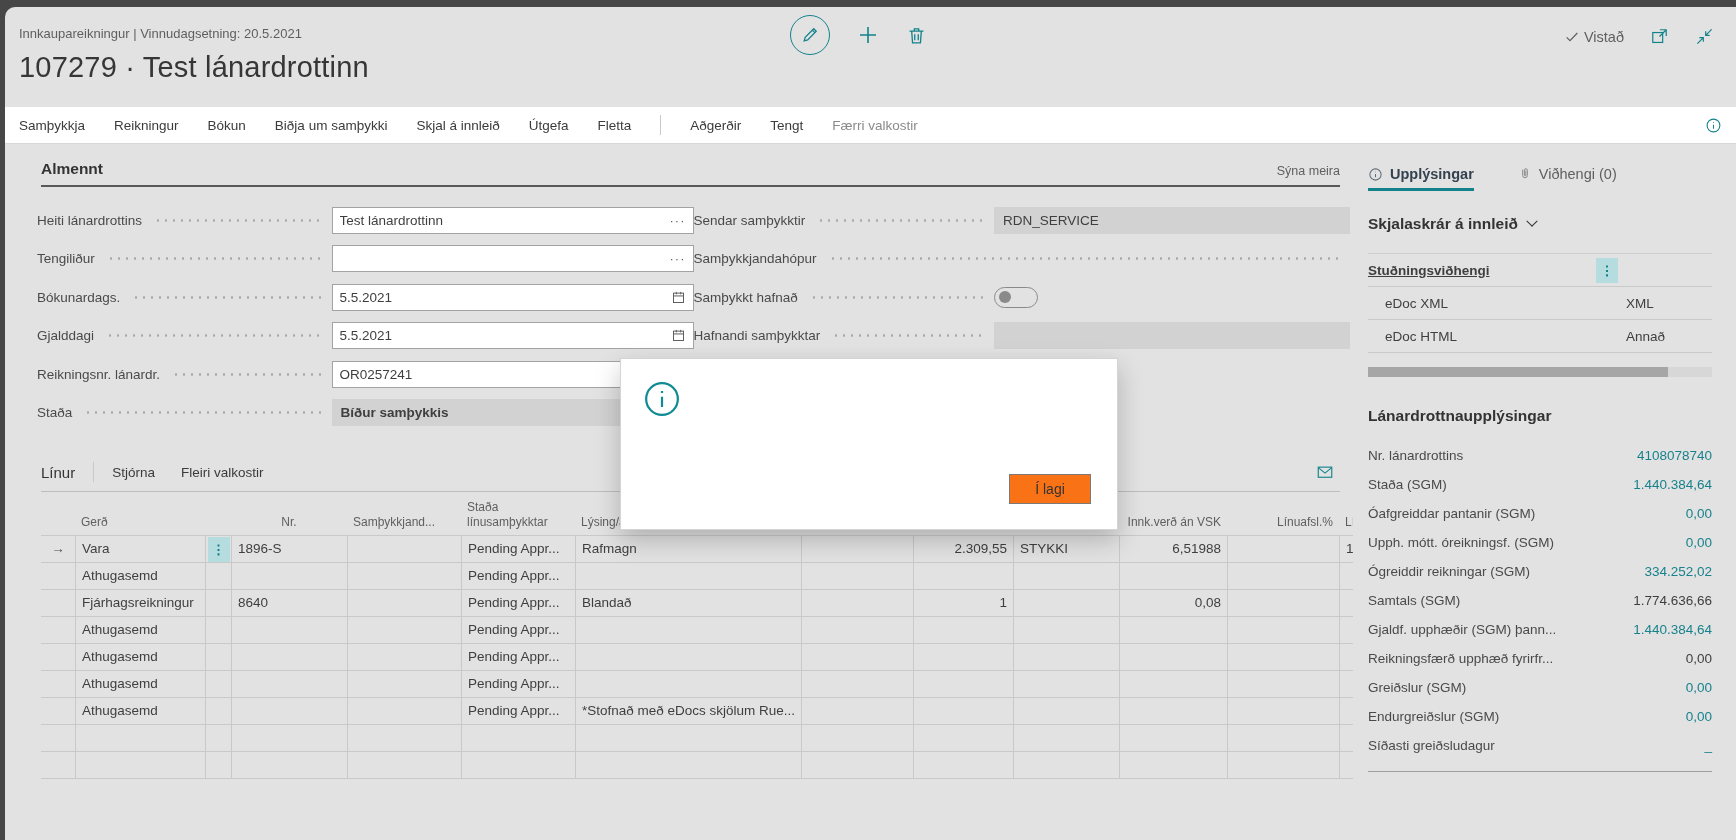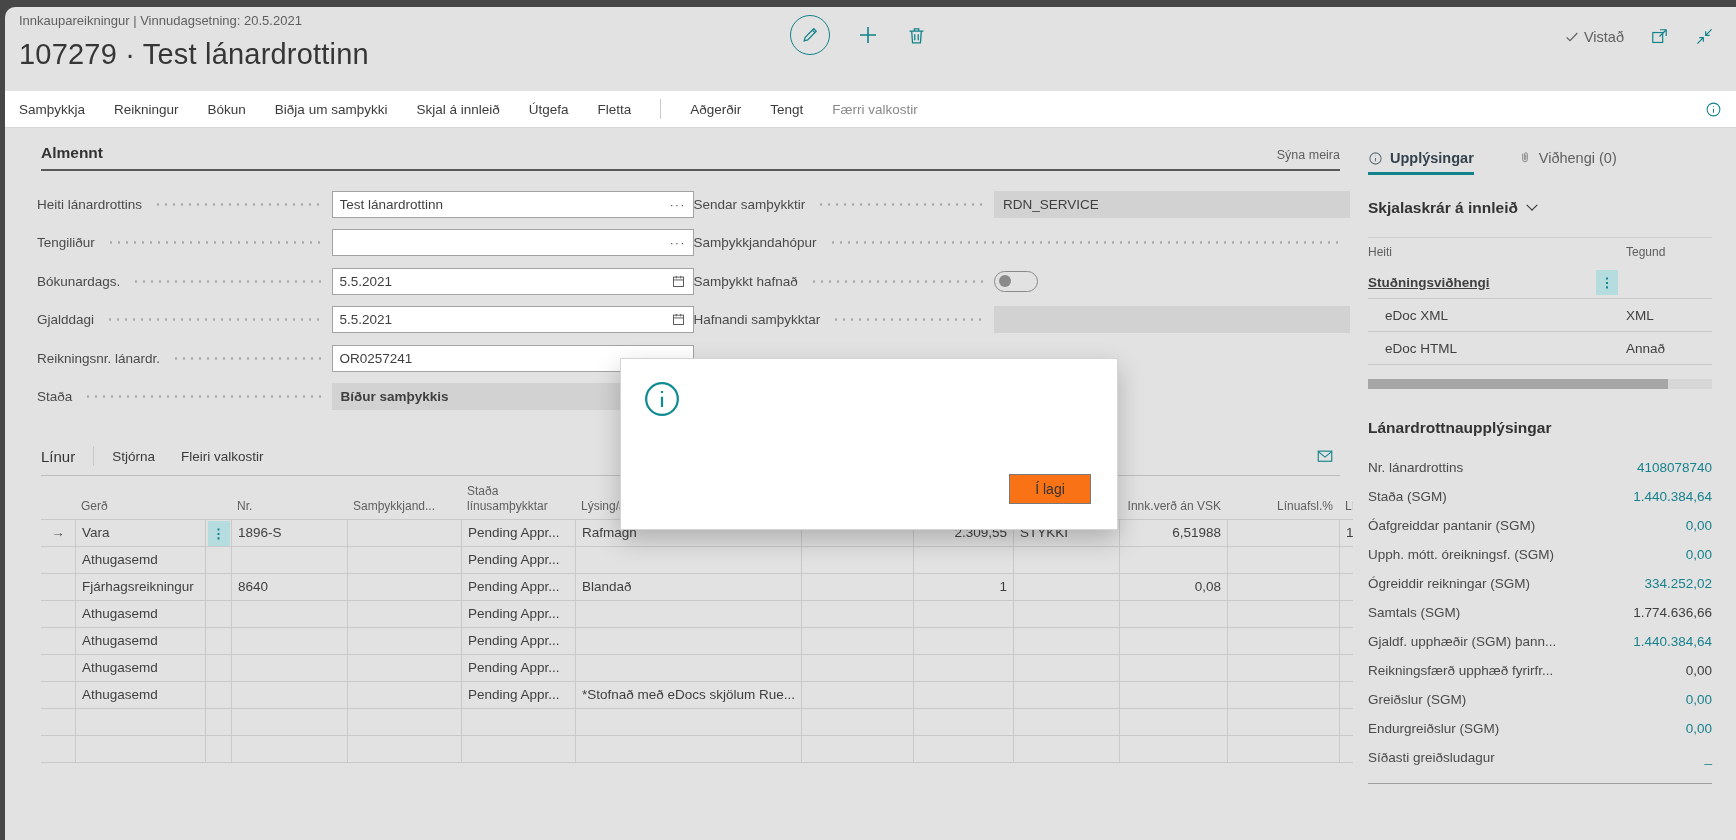--- a/index.html
+++ b/index.html
@@ -1,21 +1,21 @@
 <!DOCTYPE html>
 <html><head>
 <meta charset="utf-8">
 <style>
   *{box-sizing:border-box;margin:0;padding:0}
   html,body{width:1736px;height:840px;overflow:hidden}
   body{background:#474747;font-family:"Liberation Sans",sans-serif;color:#3f3f3f;}
   #frame{position:absolute;left:5px;top:7px;right:0;bottom:0;background:#e2e2e2;border-top-left-radius:10px;overflow:hidden}
   svg{display:block}
   
-  .header{position:relative;height:84px;padding:6px 0 0 14px}
+  .header{position:relative;height:100px;padding:19px 0 0 14px}
   .caption{font-size:13px;color:#5f5f5f}
   .title{font-size:29px;font-weight:300;color:#363636;margin-top:10px;letter-spacing:.2px}
   .center-actions{position:absolute;left:785px;top:8px;display:flex;align-items:center;gap:26px}
   .circle-btn{width:40px;height:40px;border:1.5px solid #12828b;border-radius:50%;display:flex;align-items:center;justify-content:center;cursor:pointer}
   .icon-btn{display:flex;align-items:center;justify-content:center;cursor:pointer}
   .save-area{position:absolute;right:22px;top:20px;display:flex;align-items:center;gap:26px}
   .saved{display:flex;align-items:center;gap:4px;font-size:14.5px;color:#5f5f5f}
   
   .action-bar{height:37px;background:#fff;border-bottom:1px solid #d8d8d8;display:flex;align-items:center;padding:0 14px}
   .menu-item{font-size:13.5px;color:#3b3b3b;margin-right:29px;cursor:pointer;white-space:nowrap}
@@ -295,21 +295,21 @@
               </svg>
           </span>
         </span>
       </div>
 
       <div class="ltable">
           <div class="tr head">
             <div class="th first" style="flex: 0 0 34px;"></div>
             <div class="th " style="flex: 0 0 130px;">Gerð</div>
             <div class="th " style="flex: 0 0 26px;"></div>
-            <div class="th " style="flex: 0 0 116px;">Nr.</div>
+            <div class="th " style="flex: 0 0 116px; text-align: center;">Nr.</div>
             <div class="th " style="flex: 0 0 114px;">Samþykkjand...</div>
             <div class="th " style="flex: 0 0 114px;">Staða línusamþykktar</div>
             <div class="th " style="flex: 0 0 226px;">Lýsing/athugasemd</div>
             <div class="th " style="flex: 0 0 112px;">Kóti birgðageymslu</div>
             <div class="th r" style="flex: 0 0 100px;">Magn</div>
             <div class="th " style="flex: 0 0 106px;">Mælieiningar...</div>
             <div class="th r" style="flex: 0 0 108px;">Innk.verð án VSK</div>
             <div class="th r" style="flex: 0 0 112px;">Línuafsl.%</div>
             <div class="th " style="flex: 0 0 60px;">Línuupp</div>
           </div>
@@ -473,24 +473,20 @@
           <span>Viðhengi (0)</span>
         </div>
       </div>
 
       <div class="fb-sec-head">
         <span>Skjalaskrár á innleið</span>
         <span class="chev"></span>
       </div>
 
       <div class="ftable">
-        <div class="ftr head">
-          <span class="fname">Heiti</span>
-          <span class="ftype">Tegund</span>
-        </div>
         <div class="ftr">
           <span class="fname">
             <span class="flink">Stuðningsviðhengi</span>
             <span class="chip" style="margin-left:auto;margin-right:8px">⋮</span>
           </span>
           <span class="ftype"></span>
         </div>
         <div class="ftr indent">
           <span class="fname">eDoc XML</span>
           <span class="ftype">XML</span>

